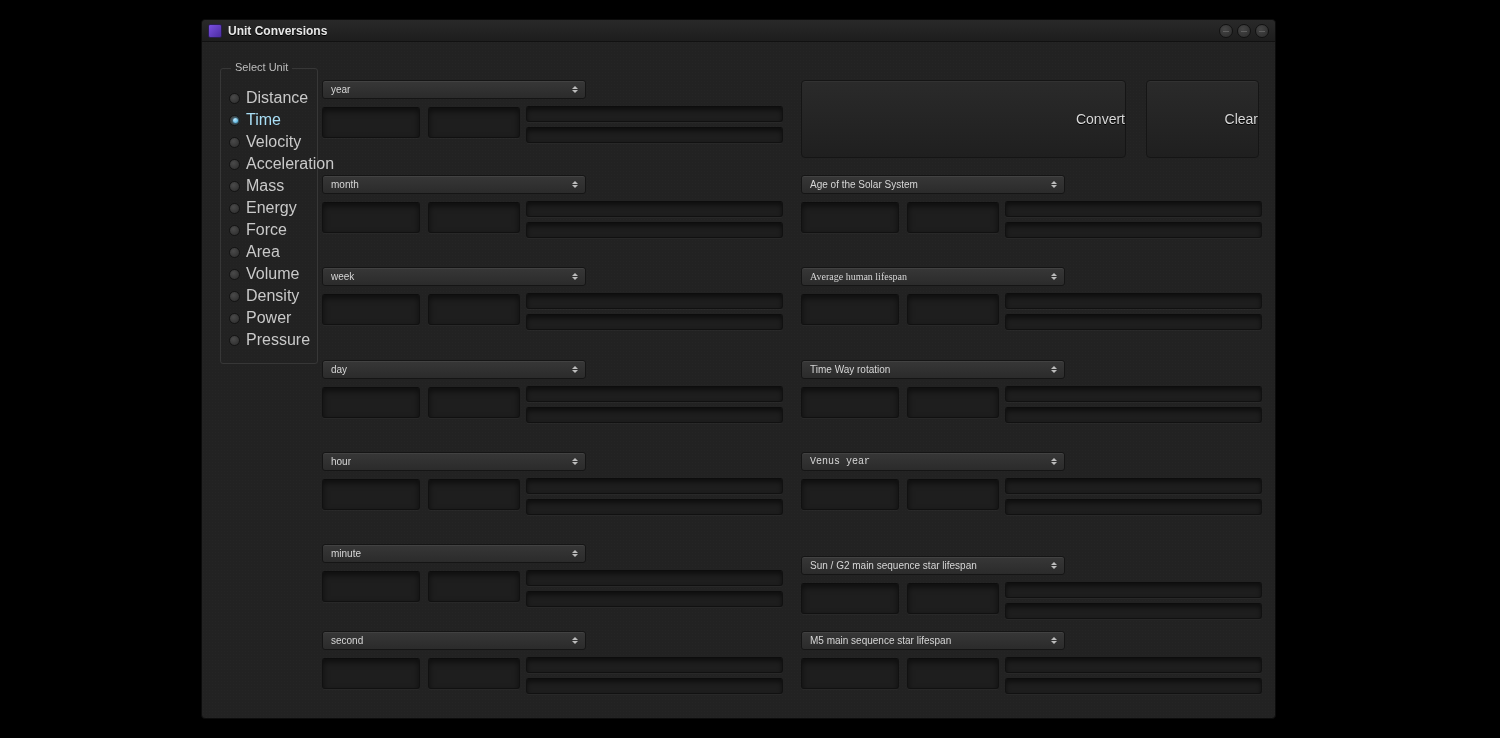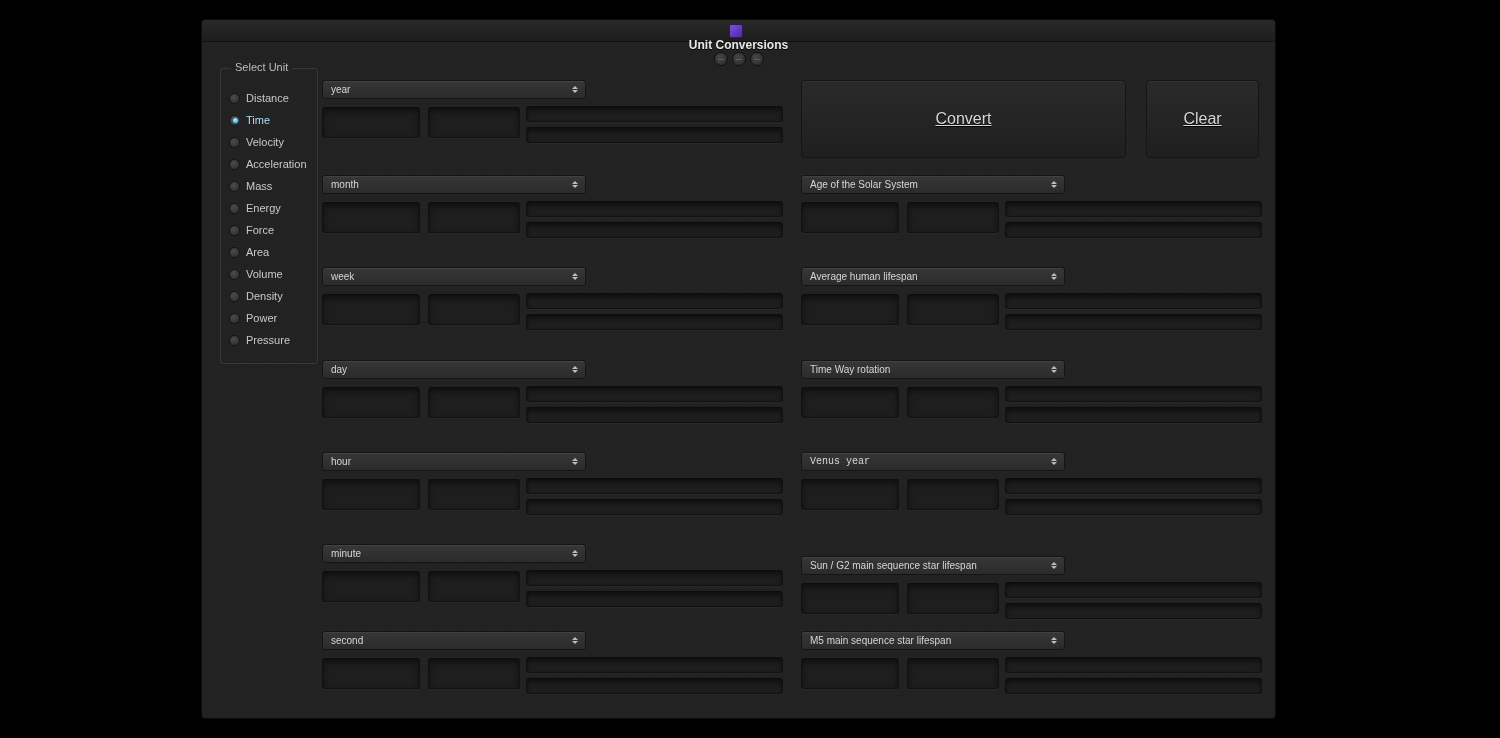--- a/index.html
+++ b/index.html
@@ -24,21 +24,20 @@
     background-size:3px 3px;
   }
   
   #titlebar {
     height:22px;
     background:linear-gradient(to bottom,#292929,#1d1d1d);
     border-bottom:1px solid #111;
     display:flex; align-items:center;
     padding:4px 6px;
     border-radius:4px 4px 0 0;
-    flex-direction:column;
   }
   #titlebar .appicon {
     width:14px;height:14px;
     background:linear-gradient(135deg,#7a4fe0,#4b2ca0);
     border:1px solid #2a1e50;
     border-radius:2px;
     margin-right:6px;
     flex-shrink:0;
   }
   #titlebar .title {
@@ -80,21 +79,21 @@
     background:#222222;
     padding:0 4px;
     color:#bdbdbd;
     font-size:11px;
   }
   .radio-row {
     display:flex; align-items:center;
     height:22px;
     cursor:pointer;
     color:#c9c9c9;
-    font-size:11px;
+    font-size:16px;
   }
   .radio-dot {
     width:11px;height:11px;border-radius:50%;
     background:radial-gradient(circle at 40% 35%, #4a4a4a, #2b2b2b);
     border:1px solid #141414;
     margin-right:6px;
     flex-shrink:0;
     position:relative;
   }
   .radio-row.selected .radio-dot::after{
@@ -120,27 +119,26 @@
 
   
   .bigbtn {
     position:absolute;
     height:78px;
     background:linear-gradient(to bottom, rgba(255,255,255,0.02), rgba(0,0,0,0.18));
     background-color:#262626;
     border:1px solid #151515;
     border-radius:4px;
     color:#d8d8d8;
-    text-align:center;
+    text-align:right;
     line-height:76px;
-    font-size:16px;
+    font-size:14px;
     text-shadow:0 1px 0 #000;
     cursor:pointer;
     box-shadow: inset 0 1px 0 rgba(255,255,255,0.04);
-    text-decoration: underline;
   }
   #btnConvert { top:18px; left:479px; width:325px; }
   #btnClear   { top:18px; left:824px; width:113px; }
 
   
   .crow {
     position:absolute;
     left:0;
     width:100%;
     height:75px;
@@ -344,21 +342,21 @@
           <div class="crow" style="top: 113px;">
             <div class="sel"><span>Age of the Solar System</span><div class="chev">
                 <div class="up"></div>
                 <div class="down"></div>
               </div></div>
             <div class="box boxA"></div>
             <div class="box boxB"></div>
             <div class="bar bar1"></div>
             <div class="bar bar2"></div>
           </div>
-          <div class="crow" style="top: 205px;">
+          <div class="crow" style="top: 205px; font-family: Liberation Serif, serif;">
             <div class="sel"><span>Average human lifespan</span><div class="chev">
                 <div class="up"></div>
                 <div class="down"></div>
               </div></div>
             <div class="box boxA"></div>
             <div class="box boxB"></div>
             <div class="bar bar1"></div>
             <div class="bar bar2"></div>
           </div>
           <div class="crow" style="top: 298px;">

